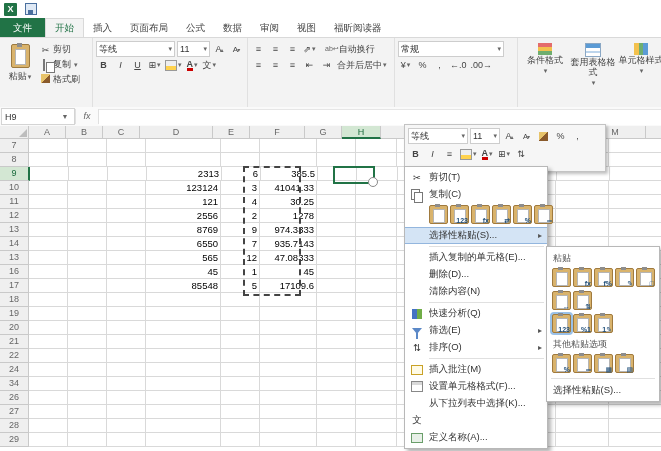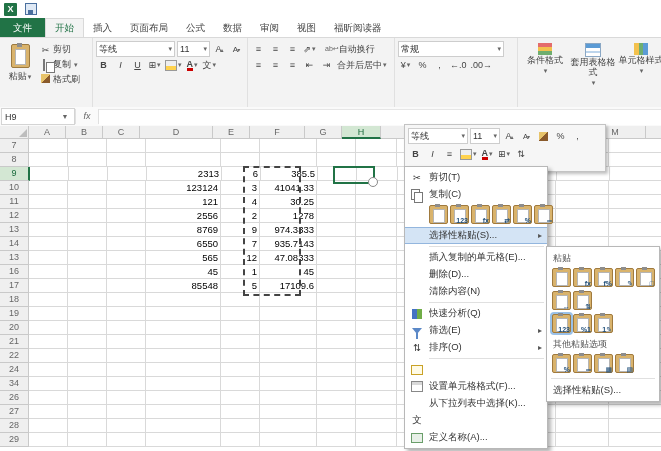--- a/index.html
+++ b/index.html
@@ -784,20 +784,21 @@
     <div class="cm-item">
       <span class="cm-ico">⇅</span>
       <span class="lbl">排序(O)</span>
       <span class="cm-arrow">▸</span>
     </div>
     <div class="cm-sep"></div>
     <div class="cm-item">
       <span class="cm-ico">
           <span class="ic-note"></span>
         </span>
+      <span class="lbl">插入批注(M)</span>
     </div>
     <div class="cm-item">
       <span class="cm-ico">
           <span class="ic-fmt"></span>
         </span>
       <span class="lbl">设置单元格格式(F)...</span>
     </div>
     <div class="cm-item">
       <span class="cm-ico"></span>
       <span class="lbl">从下拉列表中选择(K)...</span>

